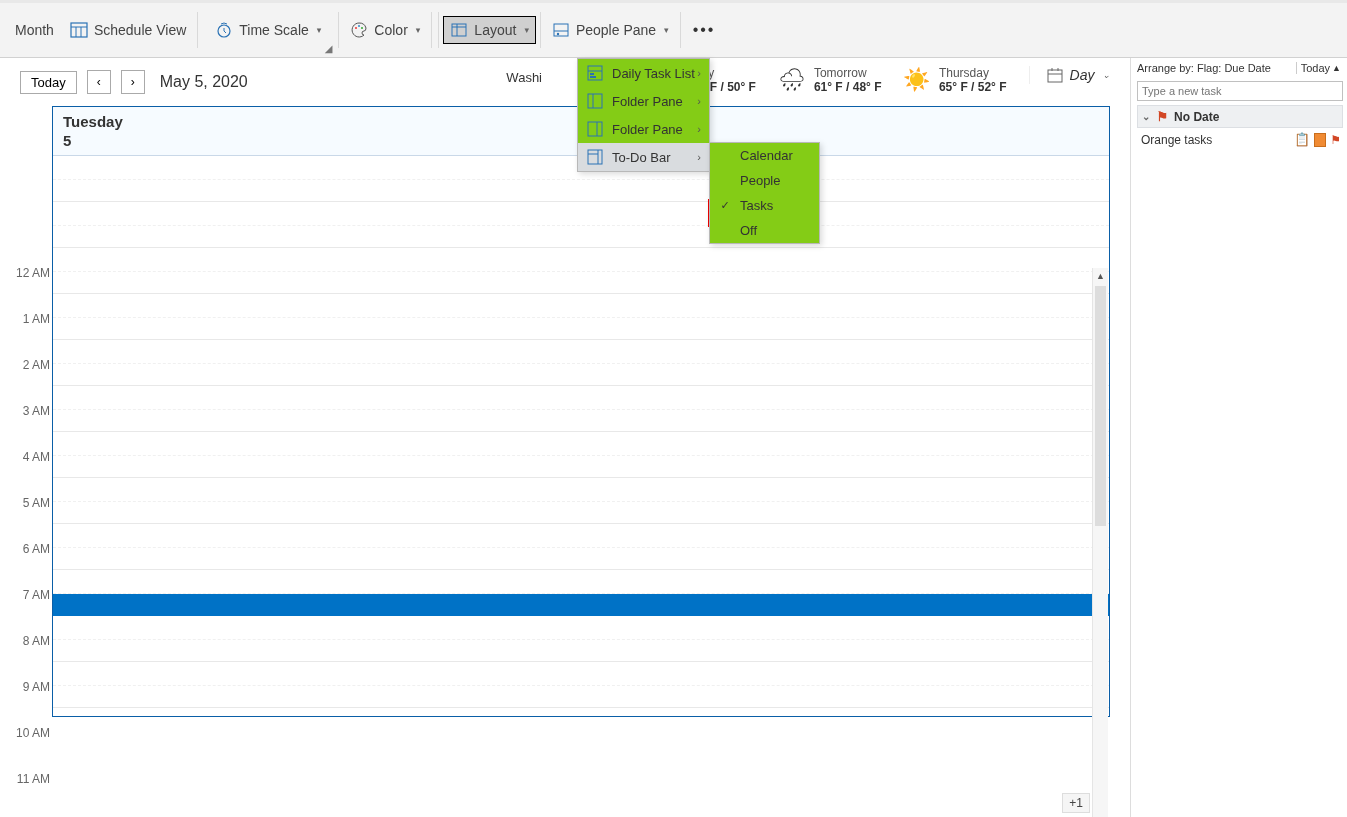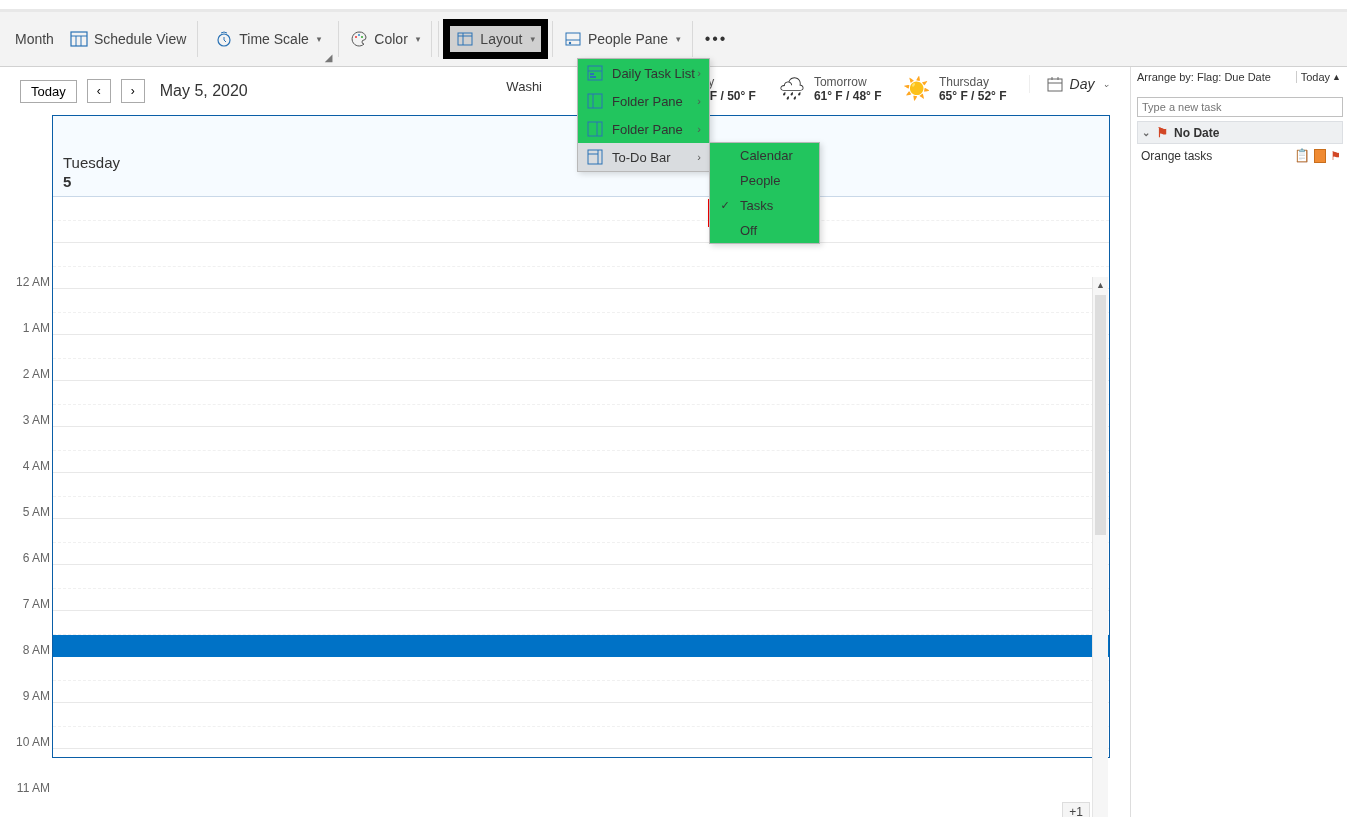--- a/index.html
+++ b/index.html
@@ -1,23 +1,23 @@
 <!DOCTYPE html>
 <html><head>
 <meta charset="utf-8">
 <style>
 * { box-sizing: border-box; margin: 0; padding: 0; font-family: "Segoe UI", Arial, sans-serif; }
 body { background: #fff; font-size: 13px; color: #333; overflow: hidden; width: 1347px; height: 817px; position: relative; }
 
 
-.ribbon { height: 58px; border-bottom: 1px solid #d1d1d1; background: #f3f3f3; display: flex; align-items: center; padding: 0 8px; gap: 2px; border-top: 3px solid #e8e8e8; margin-top: 9px;}
+.ribbon { height: 58px; border-bottom: 1px solid #d1d1d1; background: #f3f3f3; display: flex; align-items: center; padding: 0 8px; gap: 2px; border-top: 3px solid #e8e8e8;}
 .ribbon-group { display: flex; align-items: center; height: 52px; padding: 0 6px; position: relative; }
 .ribbon-divider { width: 1px; height: 36px; background: #d9d9d9; margin: 0 2px;}
 .ribbon-btn { display: flex; align-items: center; gap: 6px; padding: 4px 6px; cursor: pointer; font-size: 14px; color: #444; border: 1px solid transparent;}
-.ribbon-btn.active { background: #d0d0d0; border: 7px solid #000000;}
+.ribbon-btn.active { background: #d0d0d0; border: 1px solid #000000;}
 .caret { font-size: 9px; color: #666; margin-left: 2px;}
 .dialog-launcher { position:absolute; bottom:2px; right:2px; font-size:10px; color:#777; cursor:pointer;}
 .ellipsis { font-size: 16px; letter-spacing: 2px; padding: 4px 8px; cursor:pointer;}
 
 
 .icon { width: 18px; height: 18px; display:inline-flex; align-items:center; justify-content:center;}
 .icon svg { width: 18px; height: 18px; }
 
 
 .content { display:flex; height: calc(817px - 58px); }
@@ -32,21 +32,21 @@
 .weather-loc { font-size:13px; color:#333; position:absolute; right: 588px; top: 12px; white-space:nowrap;}
 .weather-item { display:flex; align-items:center; gap:8px; font-size:12px;}
 .weather-item .wtxt { display:flex; flex-direction:column; line-height:1.2;}
 .weather-item .wday { color:#555;}
 .weather-item .wtemp { color:#333; font-weight:600;}
 .wicon { font-size:22px;}
 .day-picker { display:flex; align-items:center; gap:6px; border-left:1px solid #eee; padding-left:16px; cursor:pointer; font-size:14px;font-style:italic;}
 
 
 .cal-container { border:1px solid #0a5ea7; margin: 0 20px 0 42px; background:#f6fbff; position:relative;}
-.day-header { padding:6px 10px 2px 10px; font-size:15px; font-weight:400;margin-top:32px; }
+.day-header { padding:6px 10px 2px 10px; font-size:15px; font-weight:700; }
 .day-num { padding:0 10px 6px 10px; font-size:15px; font-weight:600; border-bottom:1px solid #c9d8e8;}
 .time-grid { position:relative; height:560px; overflow:hidden; background:#fff;}
 .grid-rows { }
 .hour-row { height:46px; border-bottom:1px solid #e8e8e8; position:relative;}
 .hour-row .half { position:absolute; top:23px; left:0; right:0; border-top:1px dashed #f0f0f0;}
 .time-labels { position:absolute; left:10px; top: 209px; width:40px; text-align:right; font-size:12px; color:#666;}
 .time-labels div { height:46px; line-height:12px;}
 .now-line { position:absolute; left:0; right:0; height:22px; background:#0072c6; top: 438px; }
 .scrollbar-fake { position:absolute; right:22px; top:210px; width:16px; height:560px; background:#f6f6f6; border-left:1px solid #e5e5e5;}
 .scrollbar-fake .up, .scrollbar-fake .down { height:16px; display:flex;align-items:center;justify-content:center; font-size:9px; color:#555; cursor:pointer;}
@@ -54,32 +54,32 @@
 .scrollbar-fake .thumb { position:absolute; top:18px; left:2px; right:2px; height:240px; background:#ddd; cursor:pointer;}
 .scrollbar-fake .up { position:absolute; top:0; left:0; right:0;}
 .plus1 { position:absolute; right:40px; bottom:4px; font-size:12px; color:#444; background:#f5f5f5; padding:2px 6px; border:1px solid #ddd;}
 
 
 .todo-bar { width: 216px; background:#fff; padding:4px 4px 0 6px; font-size:12px;}
 .arrange-row { display:flex; align-items:center; justify-content:space-between; font-size:11px; color:#333;}
 .arrange-row .label { flex:1; white-space:nowrap; overflow:hidden;}
 .arrange-row .today {border-left:1px solid #ccc; padding-left:4px;}
 .collapse-tri { font-size:9px; cursor:pointer; padding:0 2px;}
-.new-task-input { width:100%; border:1px solid #c0c0c0; padding:3px 4px; font-size:11px; color:#888; margin-top:14px;}
+.new-task-input { width:100%; border:1px solid #c0c0c0; padding:3px 4px; font-size:11px; color:#888; margin-top:7px;}
 .group-header { background:#eef0f2; border:1px solid #dcdfe3; margin-top:4px; padding:3px 4px; display:flex; align-items:center; gap:6px; font-weight:600; font-size:12px;}
 .group-header .chev { font-size:10px; color:#666;}
 .flag { color:#d24726; font-size:13px;}
 .task-item { display:flex; align-items:flex-end; justify-content:space-between; padding:4px 2px 4px 4px; font-size:12px;}
 .task-item .icons { display:flex; gap:4px; align-items:center;}
 .cat-square { width:12px; height:14px; background:#f08b33; border:1px solid #c96e1c;}
 .clip-icon { font-size:13px; color:#a76;}
 .flag-small { color:#d24726; font-size:12px;}
 
 
-.menu { position:absolute; background:#22c55e; border:1px solid #b8b8b8; box-shadow: 2px 2px 6px rgba(0,0,0,.15); z-index:100; font-size:13px;}
+.menu { position:absolute; background:#84cc16; border:1px solid #b8b8b8; box-shadow: 2px 2px 6px rgba(0,0,0,.15); z-index:100; font-size:13px;}
 .menu-item { display:flex; align-items:center; padding:5px 10px 5px 8px; gap:8px; cursor:pointer; min-width:130px; position:relative;}
 .menu-item.highlight { background:#d9dcdf;text-align:right;}
 .menu-item .micon { width:18px; height:18px; display:flex; align-items:center; justify-content:center;}
 .menu-item .arrow { position:absolute; right:8px; font-size:11px; color:#555;}
 .menu-item .chk { width:14px; text-align:center; font-size:11px;}
 .layout-menu { left: 577px; top: 58px; width: 133px;}
 .submenu-pos { position:absolute; left: 709px; top: 142px; width: 111px;}
 .red-box { position:absolute; border:3px solid #e00; pointer-events:none;}
 
 </style>

